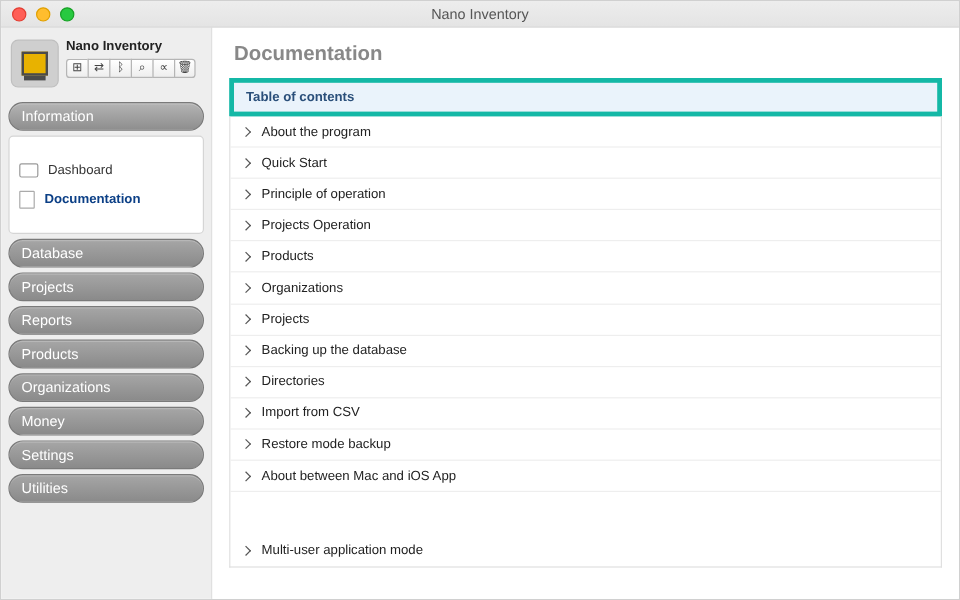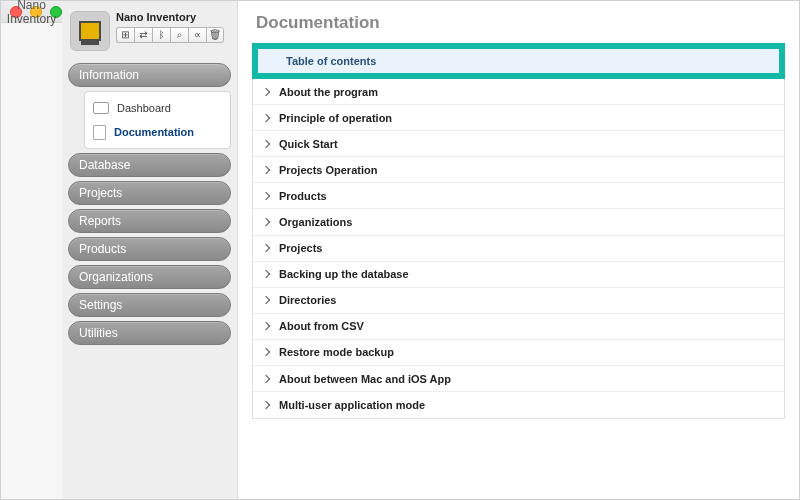--- a/index.html
+++ b/index.html
@@ -1,17 +1,17 @@
 <!DOCTYPE html>
 <html><head>
 <meta charset="utf-8">
 <style>
   * { box-sizing: border-box; margin: 0; padding: 0; }
   html, body { width: 800px; height: 500px; font-family: "Helvetica Neue", Helvetica, Arial, sans-serif; background: #ececec; overflow: hidden; }
-  .window { width: 800px; height: 500px; background: #f6f6f6; display: flex; flex-direction: row; border: 1px solid #d0d0d0; }
+  .window { width: 800px; height: 500px; background: #f6f6f6; display: flex; flex-direction: column; border: 1px solid #d0d0d0; }
   .titlebar { height: 22px; background: linear-gradient(#ededed,#e4e4e4); border-bottom: 1px solid #d2d2d2; display: flex; align-items: center; position: relative; }
   .traffic { display: flex; gap: 8px; margin-left: 9px; }
   .tl { width: 12px; height: 12px; border-radius: 50%; }
   .tl.close { background:#ff5f57; border:1px solid #e33e32; }
   .tl.min { background:#ffbd2e; border:1px solid #e0a000; }
   .tl.max { background:#28c940; border:1px solid #17a125; }
   .title { position:absolute; left:0; right:0; text-align:center; font-size:12px; color:#555; pointer-events:none; }
   .body { flex:1; display:flex; background:#ffffff; }
   .sidebar { width: 176px; background:#eeeeee; border-right:1px solid #dcdcdc; padding:6px 6px 10px 6px; display:flex; flex-direction:column; gap:4px; overflow:hidden; }
   .brandrow { display:flex; align-items:flex-start; gap:6px; padding:4px 2px 2px 2px; }
@@ -19,31 +19,31 @@
   .brandicon .crate { width:22px; height:20px; background:#e8b200; border:2px solid #4b4b4b; display:inline-block; position:relative;}
   .brandicon .crate:after { content:""; position:absolute; left:0; right:0; bottom:-6px; height:4px; background:#4b4b4b; }
   .brandtxt { display:flex; flex-direction:column; gap:4px; }
   .brandtxt .name { font-size:11px; font-weight:600; color:#222; }
   .toolbar { display:flex; gap:0; }
   .tbtn { width:18px; height:16px; border:1px solid #b5b5b5; background:linear-gradient(#fff,#eee); font-size:10px; line-height:14px; text-align:center; color:#444; border-right:none; }
   .tbtn:last-child{ border-right:1px solid #b5b5b5; border-radius:0 3px 3px 0;}
   .tbtn:first-child{ border-radius:3px 0 0 3px; }
   .sectionbtn { height:24px; border-radius:12px; background:linear-gradient(#a6a6a6,#8a8a8a); color:#fff; font-size:12px; display:flex; align-items:center; padding:0 10px; border:1px solid #7a7a7a; box-shadow: inset 0 1px 0 rgba(255,255,255,.2); cursor:pointer; }
   .sectionbtn.active { background:linear-gradient(#b4b4b4,#8e8e8e); }
-  .subpanel { background:#fff; border:1px solid #d5d5d5; border-radius:4px; padding:4px 0;margin-left:16px; }
+  .subpanel { background:#fff; border:1px solid #d5d5d5; border-radius:4px; padding:16px 0; }
   .subitem { display:flex; align-items:center; gap:8px; height:24px; padding:0 8px; font-size:11px; color:#333; cursor:pointer; }
   .subitem.selected { color:#0b3f86; font-weight:600; }
   .content { flex:1; display:flex; flex-direction:column; padding:10px 14px 0 14px; background:#fff; }
   .pagetitle { font-size:17px; font-weight:600; color:#888; margin:2px 0 10px 4px;}
-  .tochead { background:#eaf3fb; border:6px solid #14b8a6; padding:6px 28px; font-size:11px; color:#2a4f7a; font-weight:600; }
+  .tochead { background:#eaf3fb; border:4px solid #14b8a6; padding:6px 10px; font-size:11px; color:#2a4f7a; font-weight:600; }
   .toclist { border:1px solid #e0e0e0; border-top:none; }
   .tocrow { height:26.1px; border-bottom:1px solid #eeeeee; display:flex; align-items:center; padding:0 10px; font-size:11px; color:#222; cursor:pointer; }
-  .tocrow:last-child{border-bottom:none;}
+  .tocrow:last-child{border-bottom:none;margin-top:36px;}
   .tocrow .chev { width:6px; height:6px; border-right:1.4px solid #555; border-bottom:1.4px solid #555; transform:rotate(-45deg); margin-right:10px; }
-  .tocrow .lbl { font-weight:700; color:#222; }
+  .tocrow .lbl { font-weight:400; color:#222; }
   .subicon { width:16px; height:12px; border:1.5px solid #999; border-radius:2px; display:inline-block; }
   .subicon.doc { width:13px; height:15px; border:1.5px solid #aaa; border-radius:1px; }
 </style>
 </head>
 <body>
 
 <div class="window">
   <div class="titlebar">
     <div class="traffic">
       <div class="tl close"></div>
@@ -82,40 +82,41 @@
             <div class="subitem selected">
               <span class="subicon doc"></span>
               <span>Documentation</span>
             </div>
           </div>
           <div class="sectionbtn">Database</div>
           <div class="sectionbtn">Projects</div>
           <div class="sectionbtn">Reports</div>
           <div class="sectionbtn">Products</div>
           <div class="sectionbtn">Organizations</div>
+          <div class="sectionbtn">Money</div>
           <div class="sectionbtn">Settings</div>
           <div class="sectionbtn">Utilities</div>
         </div>
     </div>
 
     <div class="content">
       <div class="pagetitle">Documentation</div>
       <div class="tochead">Table of contents</div>
       <div class="toclist" id="toclist">
           <div class="tocrow">
             <span class="chev"></span>
             <span class="lbl">About the program</span>
           </div>
           <div class="tocrow">
             <span class="chev"></span>
-            <span class="lbl">Principle of operation</span>
+            <span class="lbl">Quick Start</span>
           </div>
           <div class="tocrow">
             <span class="chev"></span>
-            <span class="lbl">Quick Start</span>
+            <span class="lbl">Principle of operation</span>
           </div>
           <div class="tocrow">
             <span class="chev"></span>
             <span class="lbl">Projects Operation</span>
           </div>
           <div class="tocrow">
             <span class="chev"></span>
             <span class="lbl">Products</span>
           </div>
           <div class="tocrow">
@@ -129,21 +130,21 @@
           <div class="tocrow">
             <span class="chev"></span>
             <span class="lbl">Backing up the database</span>
           </div>
           <div class="tocrow">
             <span class="chev"></span>
             <span class="lbl">Directories</span>
           </div>
           <div class="tocrow">
             <span class="chev"></span>
-            <span class="lbl">About from CSV</span>
+            <span class="lbl">Import from CSV</span>
           </div>
           <div class="tocrow">
             <span class="chev"></span>
             <span class="lbl">Restore mode backup</span>
           </div>
           <div class="tocrow">
             <span class="chev"></span>
             <span class="lbl">About between Mac and iOS App</span>
           </div>
           <div class="tocrow">

